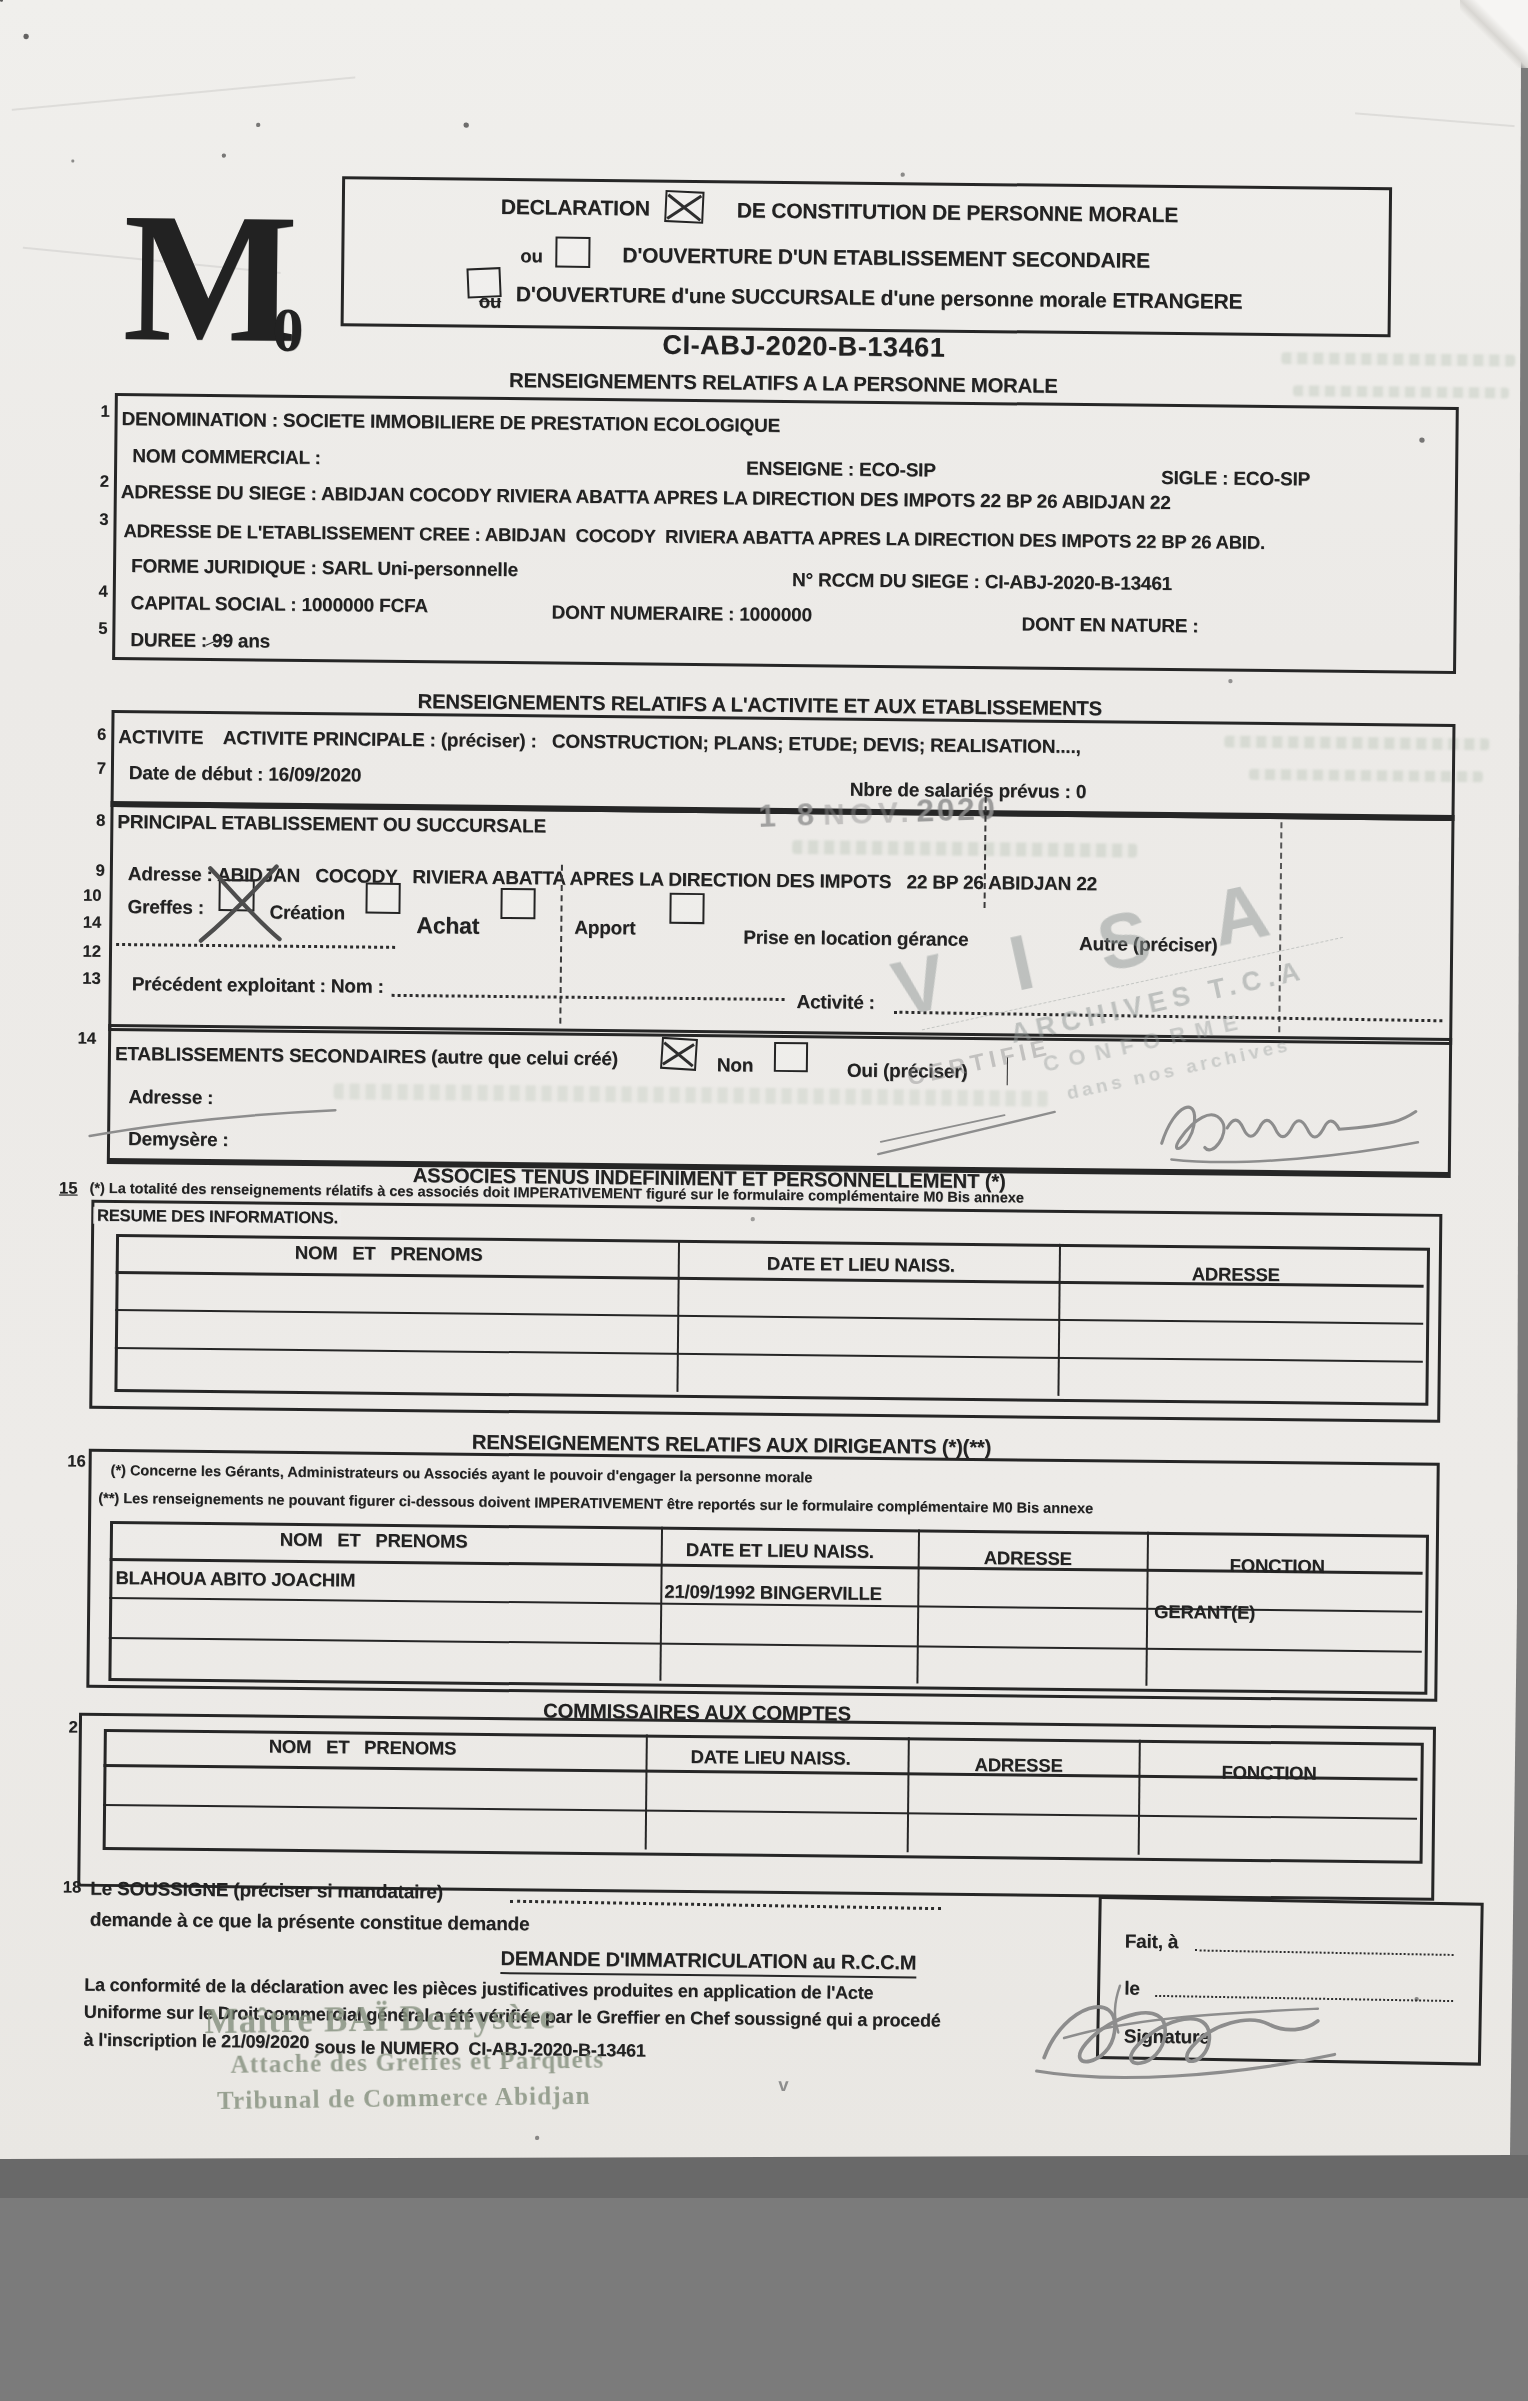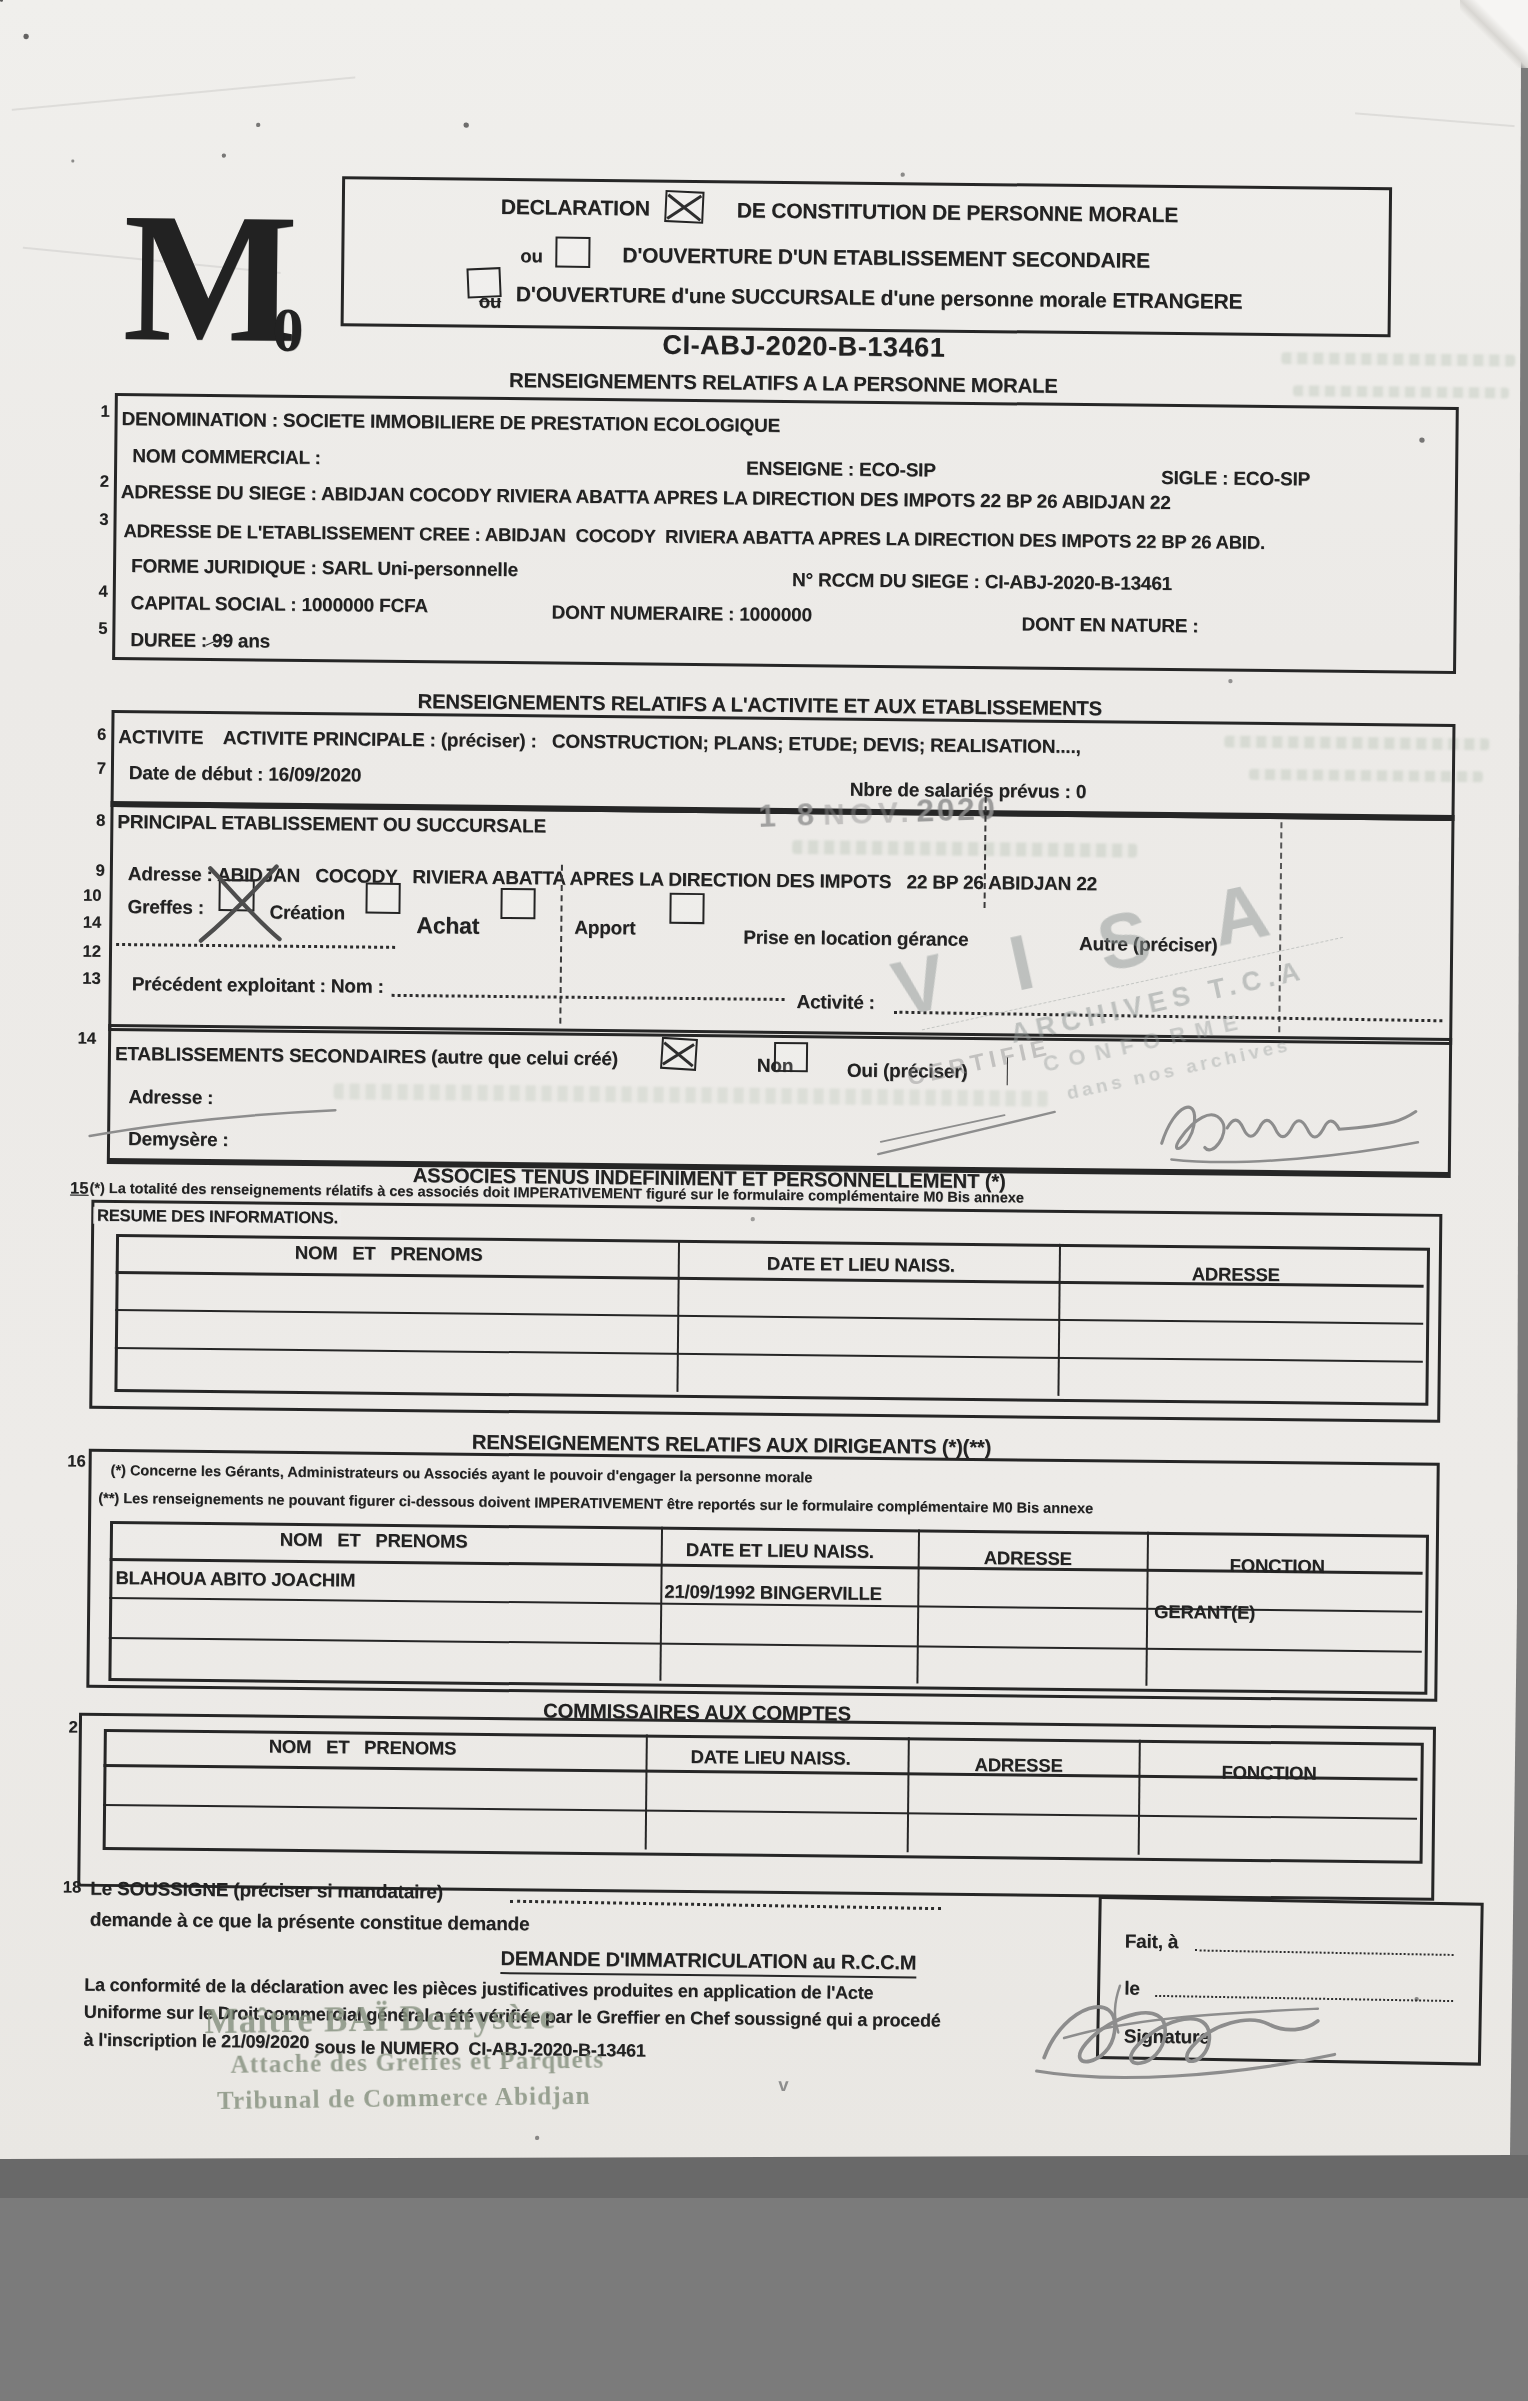--- a/index.html
+++ b/index.html
@@ -156,21 +156,21 @@
     <div class="dots" style="left:126px;top:943px;width:279px;"></div>
     <div class="t" style="left:142px;top:974px;font-size:19px;">Précédent exploitant : Nom :</div>
     <div class="dots" style="left:402px;top:991px;width:393px;"></div>
     <div class="t" style="left:807px;top:985px;font-size:19px;">Activité :</div>
     <div class="dots" style="left:905px;top:1004px;width:548px;transform:rotate(.3deg);"></div>
 
     <div class="box" style="left:119px;top:1024px;width:1338px;height:131px;border-width:3.7px;border-bottom-width:6.2px;"></div>
     <div class="margin-num" style="left:79px;top:1029px;">14</div>
     <div class="t" style="left:126px;top:1044px;font-size:19px;">ETABLISSEMENTS SECONDAIRES (autre que celui créé)</div>
     <div class="cb x" style="left:672px;top:1032px;width:32px;height:28px;transform:rotate(3deg);"></div>
-    <div class="t" style="left:728px;top:1049px;font-size:19px;margin-left:40px;">Non</div>
+    <div class="t" style="left:728px;top:1049px;font-size:19px;">Non</div>
     <div class="cb" style="left:785px;top:1035px;width:30px;height:26px;"></div>
     <div class="t" style="left:858px;top:1053px;font-size:19px;">Oui (préciser)</div>
     <div class="vline" style="left:1018px;top:1048px;height:28px;border-left-width:1.8px;"></div>
     <div class="t" style="left:140px;top:1087px;font-size:19px;">Adresse :</div>
     <div class="t" style="left:140px;top:1129px;font-size:19px;">Demysère :</div>
 
     <svg style="position:absolute;left:887px;top:1096px;" width="185" height="55" viewBox="0 0 300 90">
       <path class="pencil" d="M4,82 L292,10" stroke-width="4"></path>
       <path class="pencil" d="M8,62 L210,16" stroke-width="3"></path>
     </svg>
@@ -186,21 +186,21 @@
     <div class="visa">
       <div class="t" style="left:18.5px;top:0px;font-size:77px;letter-spacing:23.4px;">V I S A</div>
       <div class="t" style="left:123px;top:94px;font-size:27px;letter-spacing:6.2px;">ARCHIVES T.C.A</div>
       <div class="t" style="left:148px;top:133px;font-size:22px;letter-spacing:10px;opacity:.8;">CONFORME</div>
       <div class="t" style="left:165px;top:168px;font-size:19px;letter-spacing:3.7px;opacity:.75;">dans nos archives</div>
       <div style="position:absolute;left:37px;top:84px;width:431px;border-bottom:1.8px dashed #9aa09e;"></div>
     </div>
     <div class="t stamp-gray" style="left:917px;top:1041px;font-size:23.4px;letter-spacing:5px;transform:rotate(-13deg);opacity:.45;">CERTIFIE</div>
 
     <div class="t" style="left:425px;top:1162px;font-size:20.3px;">ASSOCIES TENUS INDEFINIMENT ET PERSONNELLEMENT (*)</div>
-    <div class="margin-num" style="left:73px;top:1179px;text-decoration:underline;">15</div>
+    <div class="margin-num" style="left:62px;top:1179px;text-decoration:underline;">15</div>
     <div class="t" style="left:102px;top:1181px;font-size:14.5px;letter-spacing:0;">(*) La totalité des renseignements rélatifs à ces associés doit IMPERATIVEMENT figuré sur le formulaire complémentaire M0 Bis annexe</div>
     <div class="box" style="left:104px;top:1200px;width:1345px;height:203px;border-width:3.7px;"></div>
     <div class="t" style="left:106px;top:1207px;font-size:16.6px;background:rgba(237,236,234,.85);padding:0 3.7px;">RESUME DES INFORMATIONS.</div>
     <div class="box" style="left:129px;top:1234px;width:1308px;height:152px;border-width:3.1px;"></div>
     <div class="hline" style="left:129px;top:1271px;width:1308px;border-top-width:3.1px;"></div>
     <div class="hline" style="left:129px;top:1309px;width:1308px;"></div>
     <div class="hline" style="left:129px;top:1347px;width:1308px;"></div>
     <div class="vline" style="left:691px;top:1234px;height:152px;"></div>
     <div class="vline" style="left:1072px;top:1234px;height:152px;"></div>
     <div class="t" style="left:308px;top:1241px;font-size:18.5px;">NOM   ET   PRENOMS</div>

